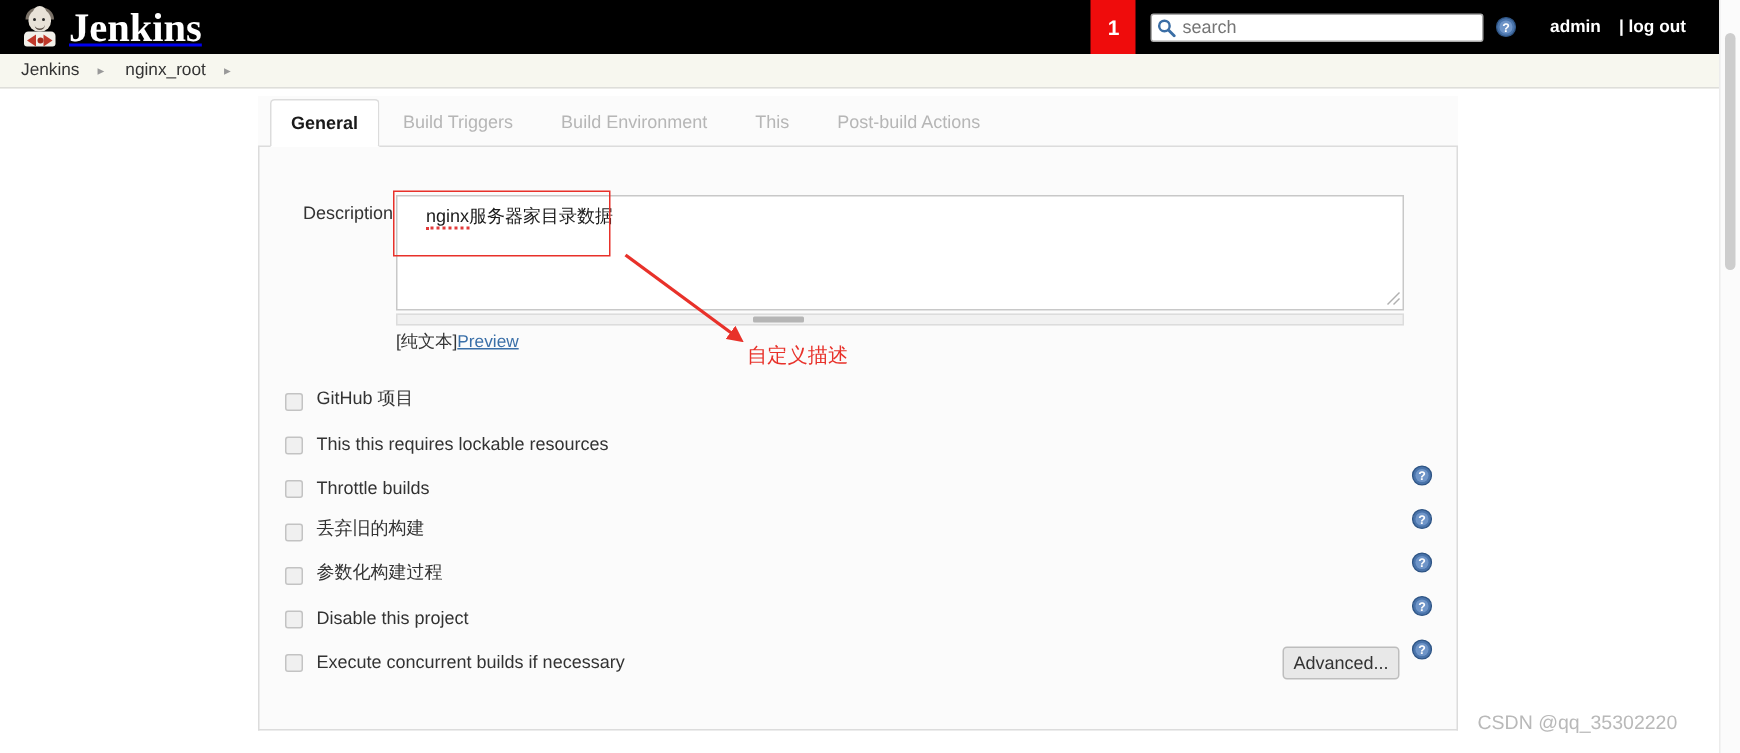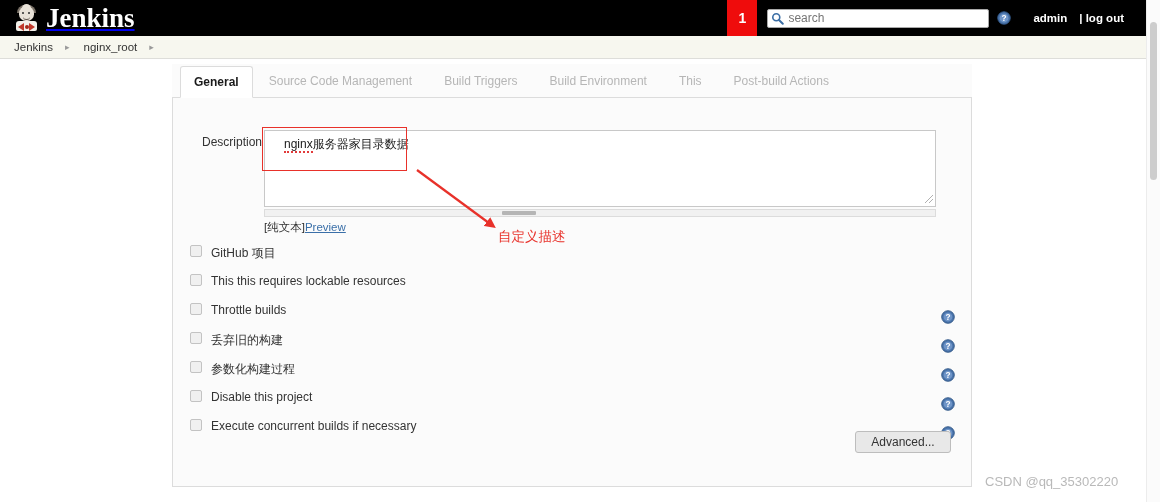--- a/index.html
+++ b/index.html
@@ -345,21 +345,21 @@
   
   #options-list {
     position: absolute;
     left: 172px; top: 245px;
     width: 800px;
   }
   .option-row {
     position: relative;
     height: 29px;
     display: flex;
-    align-items: flex-start;
+    align-items: flex-end;
   }
   .option-checkbox {
     margin-left: 18px;
     width: 12px;
     height: 12px;
     background: #f0f0f0;
     border: 1px solid #c3c3c3;
     border-radius: 2px;
     box-sizing: border-box;
     cursor: pointer;
@@ -378,21 +378,21 @@
     top: 7px;
     width: 14px;
     height: 14px;
     cursor: pointer;
   }
 
   
   #advanced-button {
     position: absolute;
     left: 855px; top: 431px;
-    width: 96px; height: 22px;
+    width: 78px; height: 22px;
     background: #e8e8e8;
     border: 1px solid #bdbdbd;
     border-radius: 3px;
     font-family: "Liberation Sans", sans-serif;
     font-size: 12px;
     color: #333333;
     cursor: pointer;
     padding: 0;
   }
 
@@ -469,21 +469,20 @@
   <a class="crumb" href="#">Jenkins</a>
   <span class="crumb-sep">▸</span>
   <a class="crumb" href="#">nginx_root</a>
   <span class="crumb-sep">▸</span>
 </div>
 
 <div id="config-panel"></div>
 
 <div id="tab-bar">
   <div class="tab active">General</div>
-  <div class="tab">Source Code Management</div>
   <div class="tab">Build Triggers</div>
   <div class="tab">Build Environment</div>
   <div class="tab">This</div>
   <div class="tab">Post-build Actions</div>
 </div>
 
 <div id="desc-row">
   <div id="desc-label">Description</div>
 
   <textarea id="desc-textarea" style=""></textarea>

